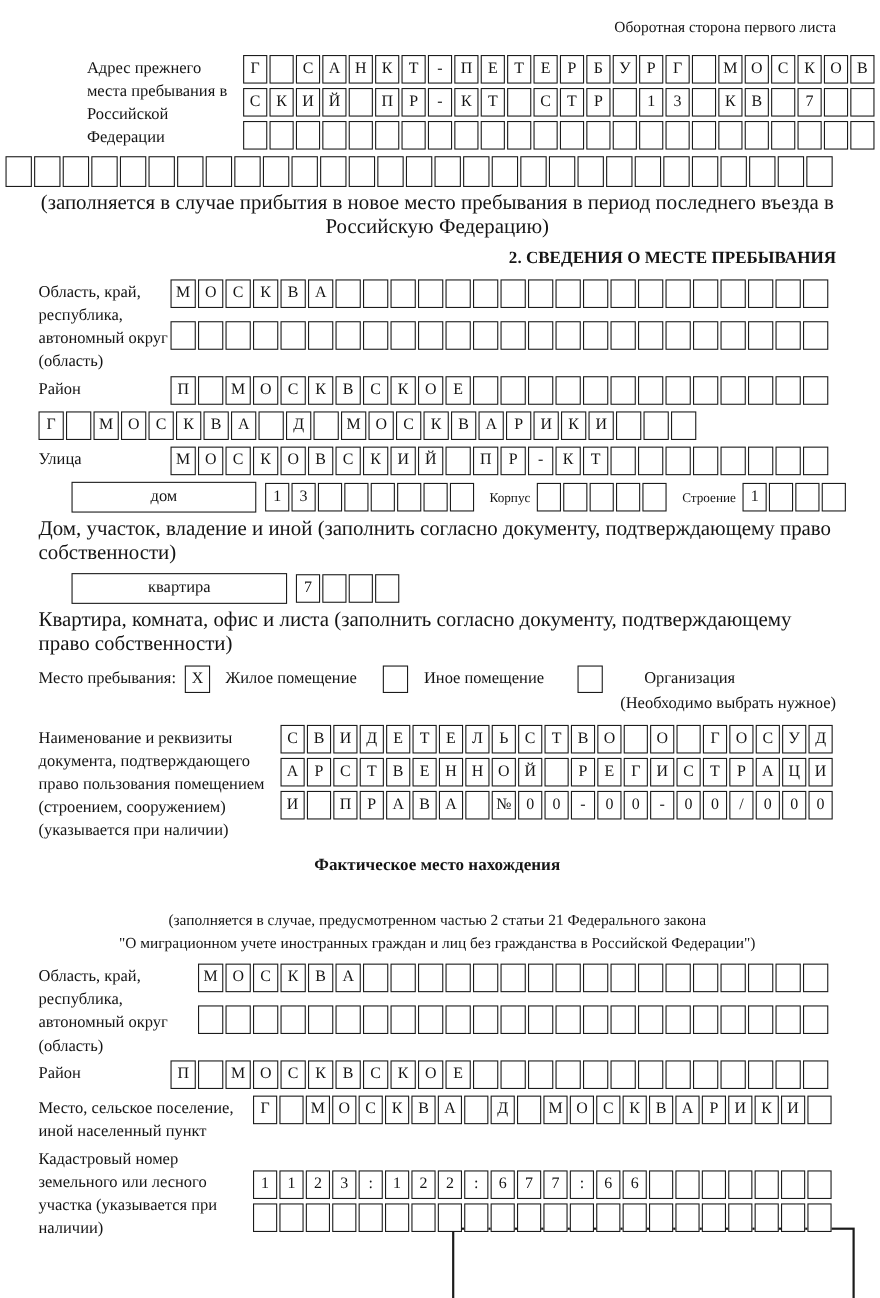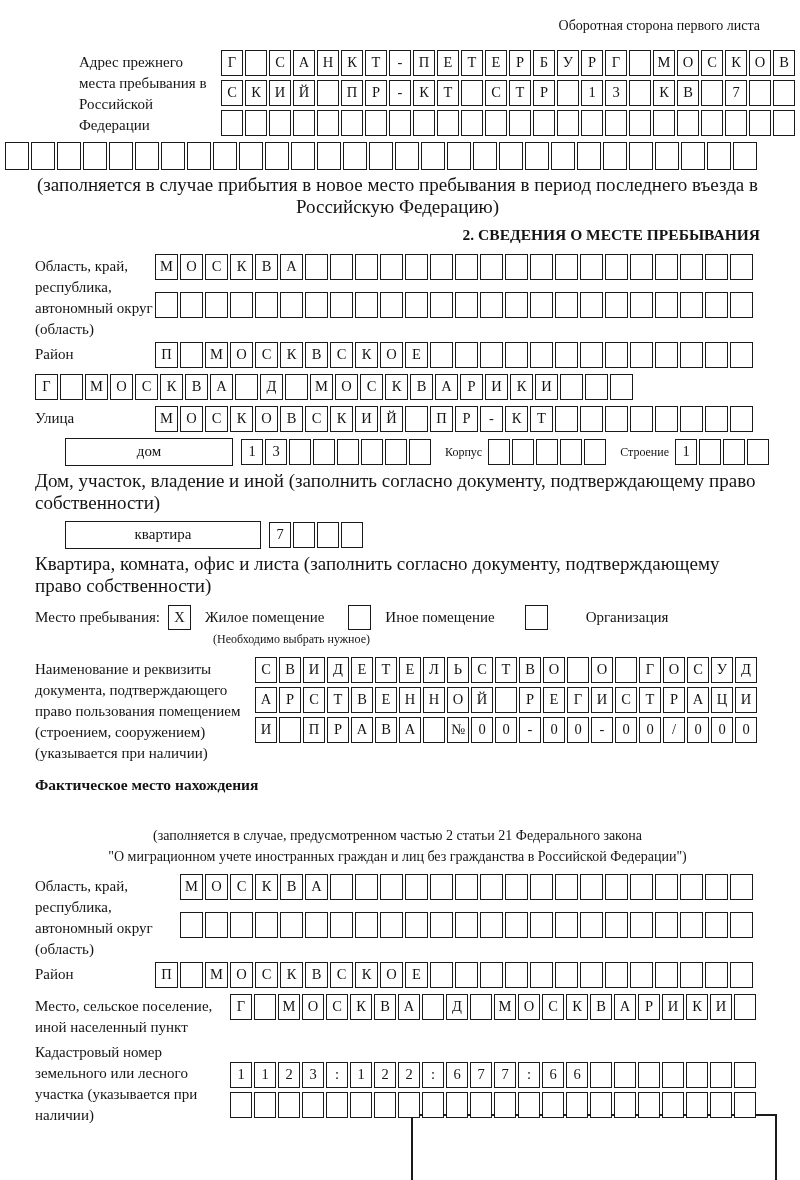--- a/index.html
+++ b/index.html
@@ -39,23 +39,23 @@
   .kv{width:196px;margin-right:8px;}
   .inline-label{font-size:12px;margin:0 6px 0 12px;flex:0 0 auto;}
   .house-row .cellrow{margin-bottom:0;}
 
   .stay-row{display:flex;align-items:center;font-size:15px;margin:8px 0 2px 0;}
   .checkbox{box-sizing:border-box;width:23px;height:25px;border:1.6px solid #1b1b1b;
             text-align:center;line-height:22px;font-size:14.5px;flex:0 0 auto;}
   .sp8{width:8px;flex:0 0 auto;} .sp14{width:14px;flex:0 0 auto;}
   .sp24{width:24px;flex:0 0 auto;} .sp30{width:30px;flex:0 0 auto;}
   .sp38{width:38px;flex:0 0 auto;}
-  .hint{font-size:12px;margin:2px 0 10px 178px;}
-
-  .actual-title{font-weight:bold;font-size:15.5px;margin:12px 0 8px 0;}
+  .hint{font-size:15px;margin:2px 0 10px 178px;text-align:right;}
+
+  .actual-title{font-weight:bold;text-align:center;font-size:15.5px;margin:12px 0 8px 0;}
   .actual-cap{text-align:center;font-size:14px;margin:0 0 3px 0;line-height:18px;}
   .actual-caps{margin-bottom:8px;margin-top:33px;}
 
   .stamp-wrap{margin-left:355px;width:408px;margin-top:-14px;}
   .stamp-box{width:362px;height:176px;border:2px solid #1b1b1b;margin:0 auto 7px auto;
              background:#fff;}
 </style>
 </head>
 <body>
 

